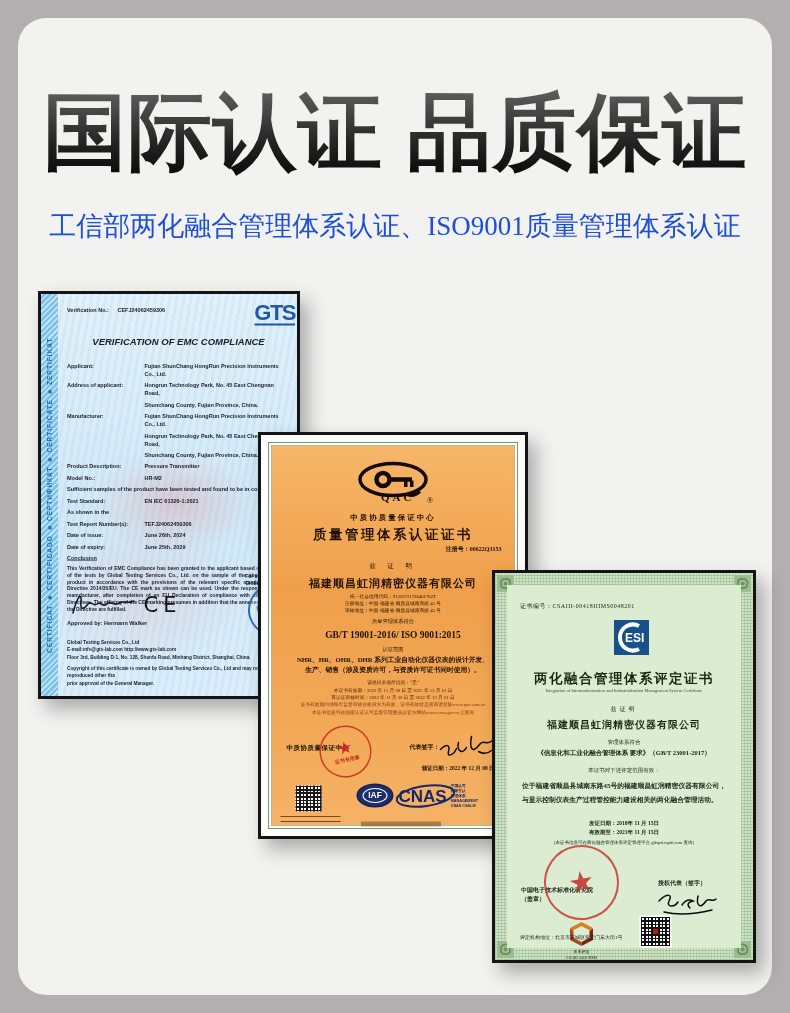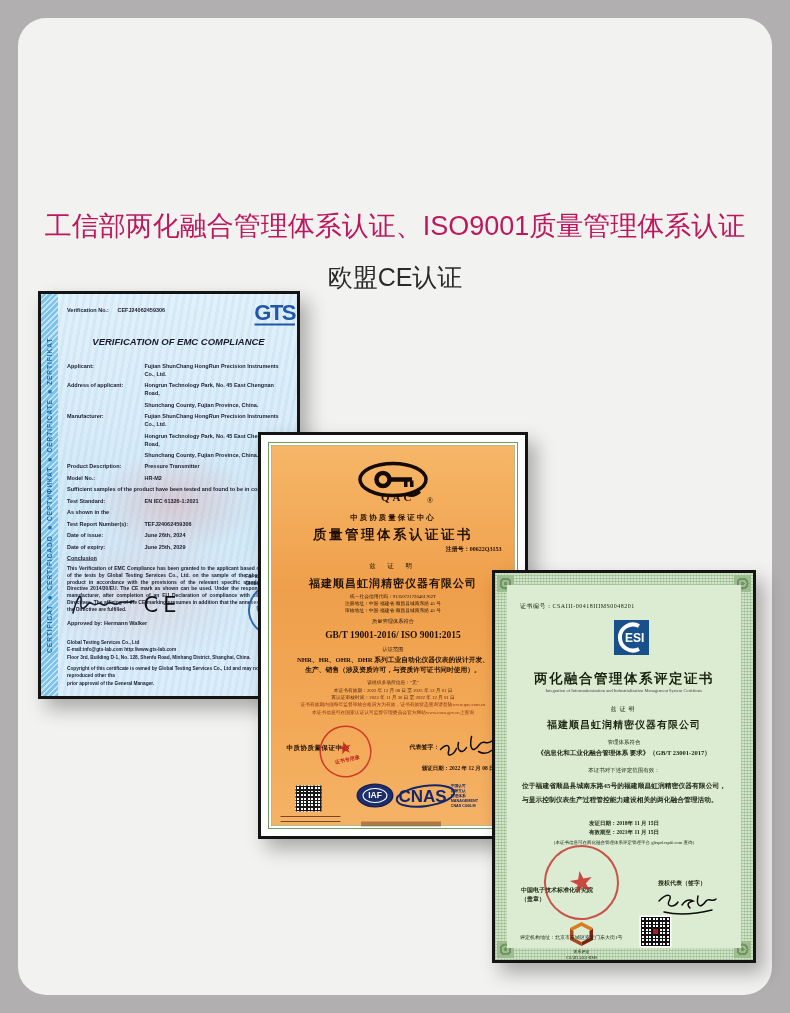--- a/index.html
+++ b/index.html
@@ -9,21 +9,21 @@
   .card { position:absolute; left:18px; top:18px; width:754px; height:977px;
           background:#f2f2f1; border-radius:28px; }
 
   
   .title { position:absolute; top:58px; left:0; width:100%; text-align:center;
            font-size:84px; font-weight:900; letter-spacing:1px;
            background:linear-gradient(180deg,#6e6e6e 0%,#222 60%,#000 100%);
            -webkit-background-clip:text; background-clip:text; color:transparent;
            font-family:"Liberation Sans", sans-serif; }
   .subtitle1 { position:absolute; top:190px; left:0; width:100%; text-align:center;
-               font-size:27px; color:#be185d; font-weight:500; }
+               font-size:27px; color:#1d4ed8; font-weight:500;font-family:Liberation Serif, serif; }
   .subtitle2 { position:absolute; top:243px; left:0; width:100%; text-align:center;
                font-size:25px; color:#2a2a2a; font-weight:500; }
 
   
   .cert { position:absolute; border:3px solid #141414; box-shadow:8px 10px 18px rgba(0,0,0,.30); }
   .scale2 { transform:scale(.5); transform-origin:0 0; position:absolute; left:0; top:0; }
 
   
   #cert-emc { left:38px; top:291px; width:262px; height:408px; z-index:1; background:#d9ecf8; }
   #emc-inner { width:512px; height:804px;
@@ -155,22 +155,22 @@
   .int-qr::after { content:""; position:absolute; left:24px; top:24px; width:10px; height:10px; background:#b01c1c; }
   .int-footer { position:absolute; left:26px; bottom:14px; font-size:10px; }
 
   .sig-svg path { fill:none; stroke:#101828; stroke-width:3; stroke-linecap:round; }
   .sig-dark path { stroke:#0c0c0c; }
 </style>
 </head>
 <body>
 
 <div class="card">
+  <div class="title">国际认证 品质保证</div>
   <div class="subtitle1">工信部两化融合管理体系认证、ISO9001质量管理体系认证</div>
-  <div class="subtitle2">欧盟CE认证</div>
 </div>
 
 <div class="cert" id="cert-emc">
   <div class="scale2" id="emc-inner">
     <div class="emc-band">
       <span>CERTIFICAT ■ CERTIFICADO ■ СЕРТИФИКАТ ■ CERTIFICATE ■ ZERTIFIKAT</span>
     </div>
     <div class="gts-logo">GTS</div>
     <div class="emc-body">
       <div class="emc-vno">

